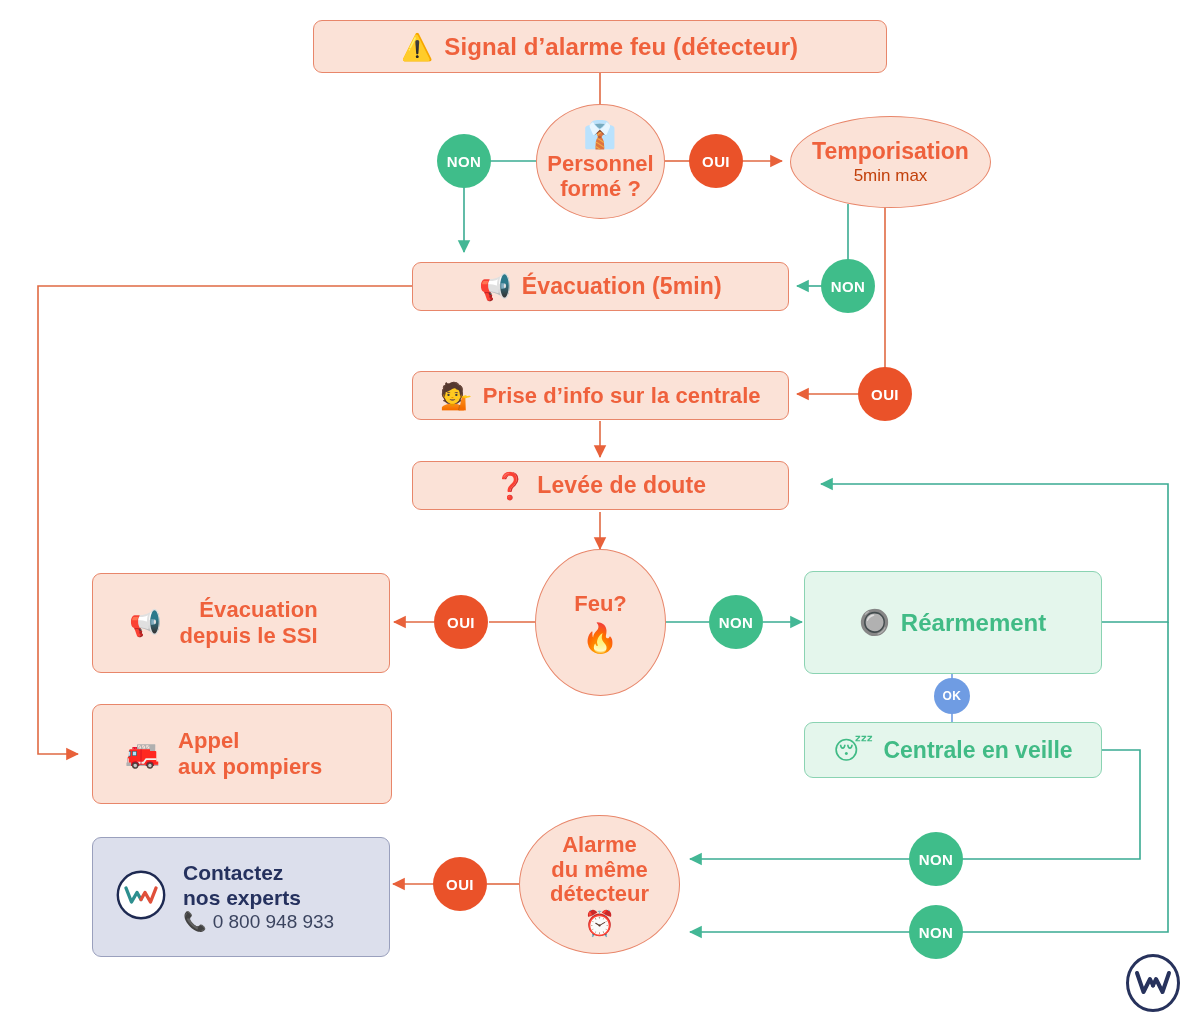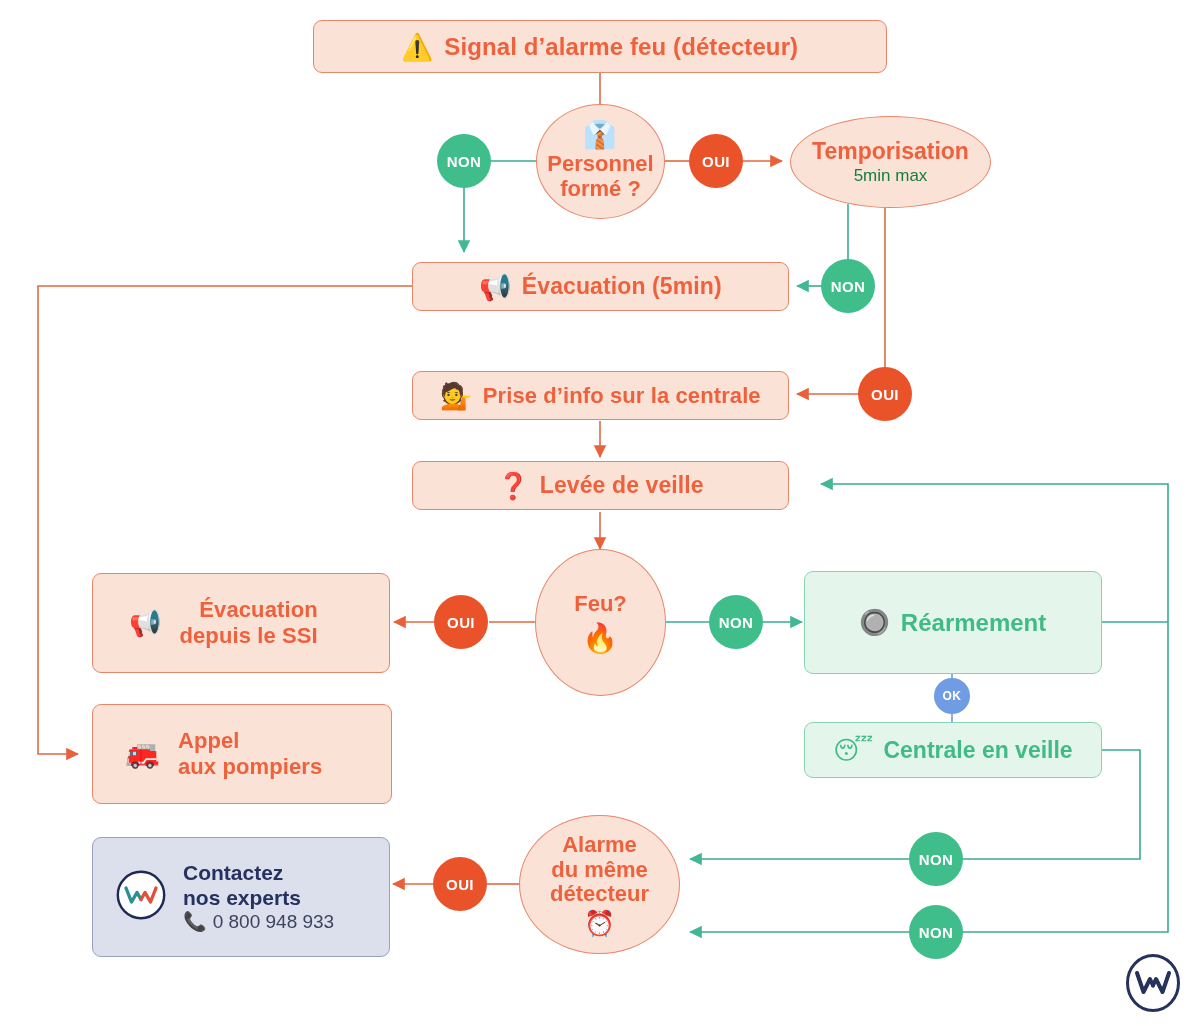--- a/index.html
+++ b/index.html
@@ -75,21 +75,21 @@
     border: 1.4px solid #e8866a;
     border-radius: 50%;
     color: #ef613c;
     font-weight: bold;
     flex-direction: column;
     line-height: 1.12;
   }
   .ellipse .sub {
     font-weight: normal;
     font-size: 17px;
-    color: #15803d;
+    color: #c2410c;
     margin-top: 1px;
   }
   .ellipse .emoji { font-size: 29px; line-height: 1; }
   .ellipse .emoji-top { font-size: 27px; line-height: 1; margin-bottom: 3px; }
 
   
   .badge {
     position: absolute;
     display: flex;
     align-items: center;
@@ -237,21 +237,21 @@
     <span class="lbl">Évacuation (5min)</span>
   </div>
 
   <div class="node box" style="left:412px; top:371px; width:377px; height:49px; font-size:22px;">
     <span class="emoji">💁</span>
     <span class="lbl">Prise d’info sur la centrale</span>
   </div>
 
   <div class="node box" style="left:412px; top:461px; width:377px; height:49px; font-size:23px;">
     <span class="emoji">❓</span>
-    <span class="lbl">Levée de veille</span>
+    <span class="lbl">Levée de doute</span>
   </div>
 
   <div class="node ellipse" style="left:535px; top:549px; width:131px; height:147px; font-size:22px;">
     <span class="lbl">Feu?</span>
     <span class="emoji" style="margin-top:8px;">🔥</span>
   </div>
 
   <div class="node box" style="left:92px; top:573px; width:298px; height:100px; font-size:22px; justify-content:flex-start; padding-left:36px;">
     <span class="emoji" style="margin-right:18px;">📢</span>
     <span class="lbl" style="text-align:right;">Évacuation

